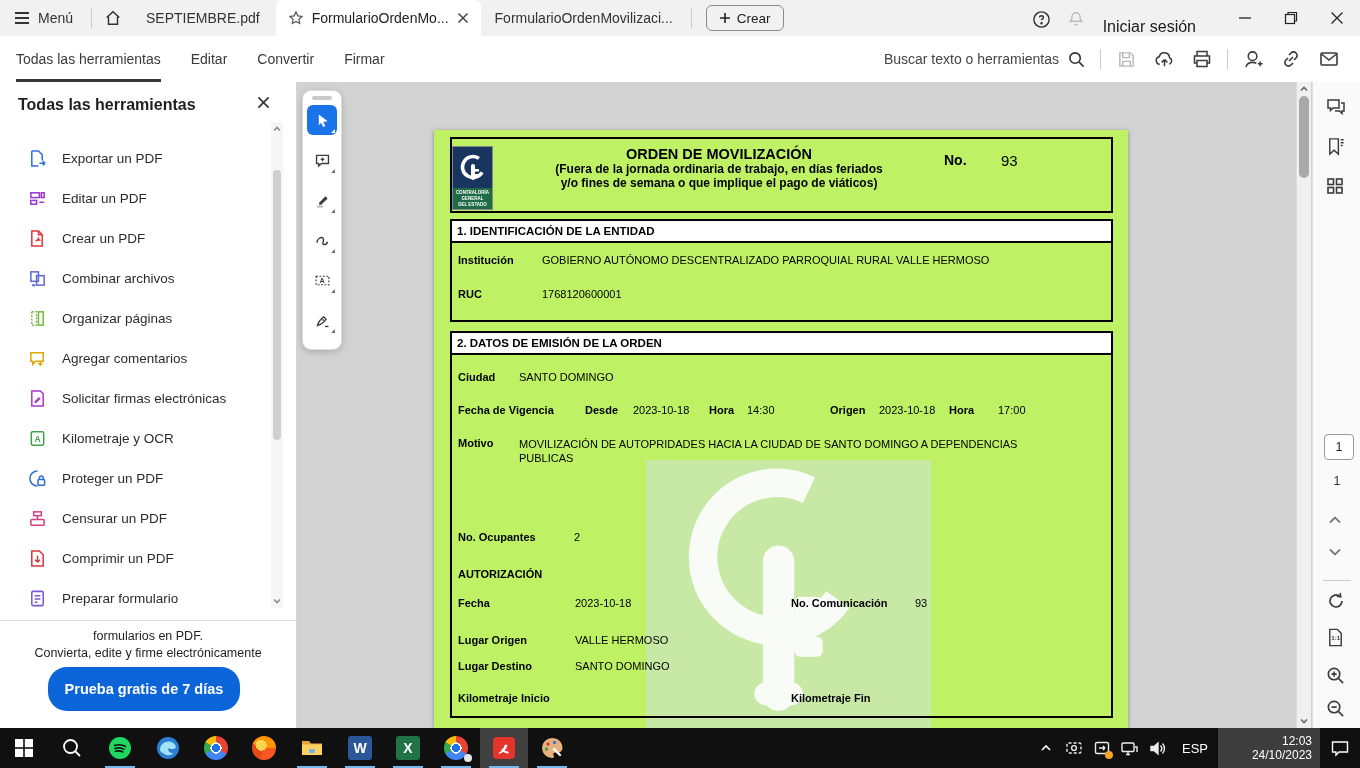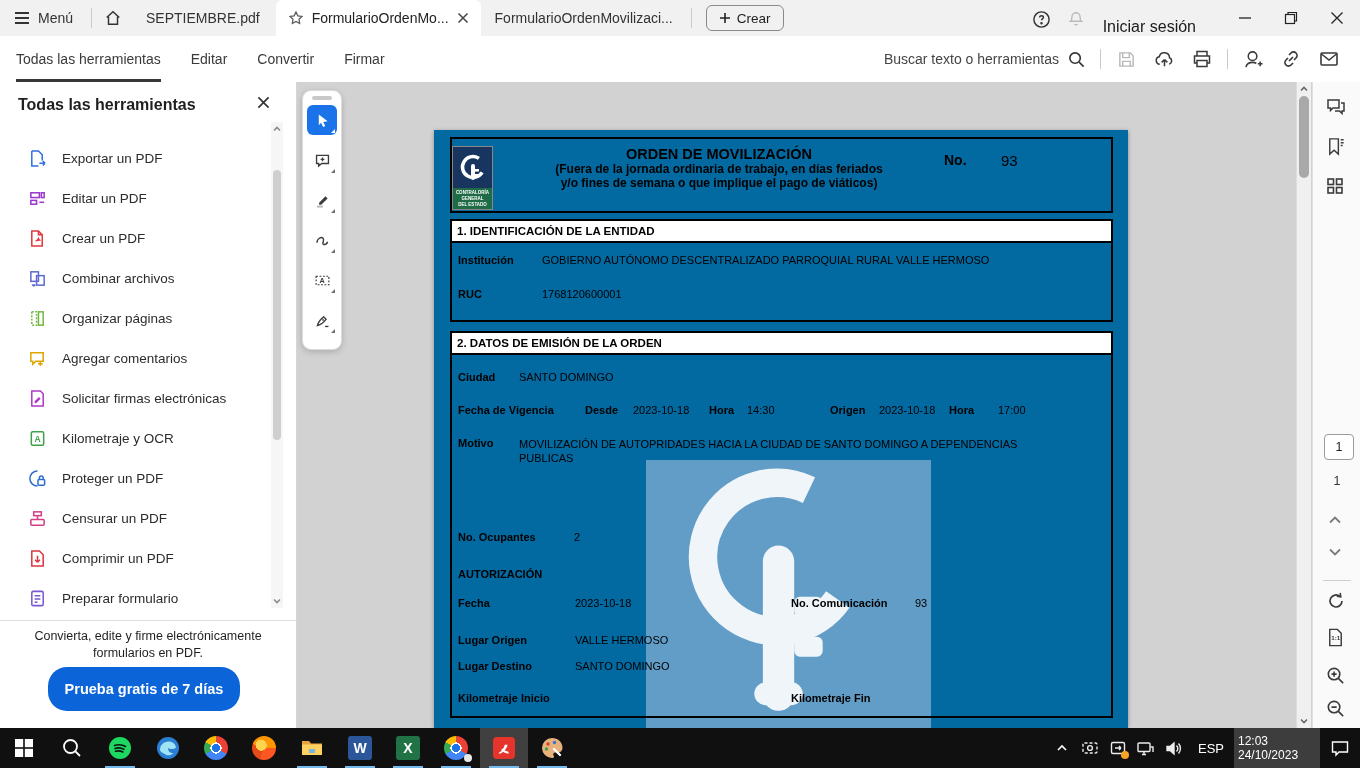--- a/index.html
+++ b/index.html
@@ -52,21 +52,21 @@
   
   .vscroll{position:absolute;right:1px;top:0;width:14px;height:646px;background:#f0f0f0;border-left:1px solid #ddd}
   .vthumb{position:absolute;left:2px;top:14px;width:10px;height:82px;background:#a9a9a9;border-radius:5px}
   
   .rail{position:absolute;left:1312px;top:0;width:48px;height:646px;background:#fafafa;border-left:1px solid #e0e0e0}
   .railbtn{position:absolute;left:12px;width:24px;height:24px;color:#3b3b3b;cursor:pointer}
   .pageinput{position:absolute;left:11px;top:352px;width:24px;height:22px;border:1px solid #9a9a9a;border-radius:4px;text-align:center;font-size:12.5px;color:#222;background:#fff;font-family:inherit}
   .pagetotal{position:absolute;left:0;top:392px;width:48px;text-align:center;font-size:12.5px;color:#333}
   .raildiv{position:absolute;left:10px;top:498px;width:28px;height:1px;background:#cdcdcd}
   
-  .page{position:absolute;left:137px;top:48px;width:694px;height:598px;background:#0369a1;box-shadow:0 1px 4px rgba(0,0,0,.35);overflow:hidden}
+  .page{position:absolute;left:137px;top:48px;width:694px;height:598px;background:#bef264;box-shadow:0 1px 4px rgba(0,0,0,.35);overflow:hidden}
   .page *{box-sizing:border-box}
   .box{position:absolute;border:2px solid #000}
   .fl{position:absolute;font-size:11px;font-weight:bold;color:#000;white-space:nowrap}
   .fv{position:absolute;font-size:11px;color:#000;white-space:nowrap}
   .shead{position:absolute;left:16px;width:663px;height:24px;border:2px solid #000;font-size:11.5px;font-weight:bold;padding:4px 0 0 5px;background:#fff}
   .wmark{position:absolute;left:212px;top:330px;width:285px;height:268px;background:rgba(212,222,244,.45)}
   .logo{position:absolute;left:18px;top:16px;width:41px;height:64px;border:1px solid #888;display:flex;flex-direction:column}
   .logo .blue{flex:1;background:#17355e;display:flex;align-items:center;justify-content:center}
   .logo .green{height:21px;background:#1e6b46;color:#fff;font-size:4.5px;font-weight:bold;text-align:center;line-height:6px;padding-top:2px}
   .htitle{position:absolute;left:70px;top:16px;width:430px;text-align:center;color:#000}
@@ -80,21 +80,21 @@
   .tile{width:24px;height:24px;border-radius:3px;display:flex;align-items:center;justify-content:center;color:#fff;font-weight:bold;font-size:14px}
   .chromeball{width:24px;height:24px;border-radius:50%;background:
      radial-gradient(circle at 50% 50%, #1a73e8 0 23%, #fff 23% 33%, rgba(0,0,0,0) 33%),
      conic-gradient(#ea4335 0 120deg,#4285f4 120deg 240deg,#34a853 240deg 300deg,#fbbc05 300deg 360deg)}
   .ffball{width:24px;height:24px;border-radius:50%;background:
      radial-gradient(circle at 38% 38%, #ffd54f 0 26%, rgba(0,0,0,0) 27%),
      conic-gradient(#ff9500 0 90deg,#ff5722 90deg 200deg,#e64a19 200deg 290deg,#ff9500 290deg 360deg)}
   .tray{margin-left:auto;display:flex;align-items:center;height:40px}
   .trayic{width:28px;height:40px;display:flex;align-items:center;justify-content:center;color:#ececec;cursor:pointer;position:relative}
   .lang{color:#fff;font-size:13px;padding:0 10px;cursor:pointer}
-  .clock{background:#3d3d3d;color:#fff;font-size:12px;line-height:14px;text-align:left;padding:6px 8px 0 4px;height:34px;width:74px;cursor:pointer}
+  .clock{background:#3d3d3d;color:#fff;font-size:12px;line-height:14px;text-align:right;padding:6px 8px 0 20px;height:34px;width:74px;cursor:pointer}
   .badge{position:absolute;right:3px;bottom:9px;width:8px;height:8px;border-radius:50%;background:#f7a325}
 </style>
 </head>
 <body>
 
 <div class="titlebar">
   <div class="tbgroup">
     <div class="menu-btn">
       <svg width="16" height="14" viewBox="0 0 16 14">
           <path d="M1 2h14M1 7h14M1 12h14" stroke="#333" stroke-width="2"></path>
@@ -318,22 +318,22 @@
           <path d="M2 6.5 5 3.5l3 3"></path>
         </svg>
       <div class="pthumb"></div>
       <svg class="sarrow" style="bottom:2px" viewBox="0 0 10 10" fill="none" stroke="currentColor" stroke-width="1.6">
           <path d="M2 3.5 5 6.5l3-3"></path>
         </svg>
     </div>
 
     <div class="pdivider"></div>
     <div class="promo">
+      <div>formularios en PDF.</div>
       <div>Convierta, edite y firme electrónicamente</div>
-      <div>formularios en PDF.</div>
     </div>
     <button class="trial">Prueba gratis de 7 días</button>
   </aside>
 
   <div class="docarea">
 
     <div class="quickbar">
       <div class="qhandle"></div>
       <div class="qbtn active" style="top:14px">
         <svg width="16" height="16" viewBox="0 0 20 20">

